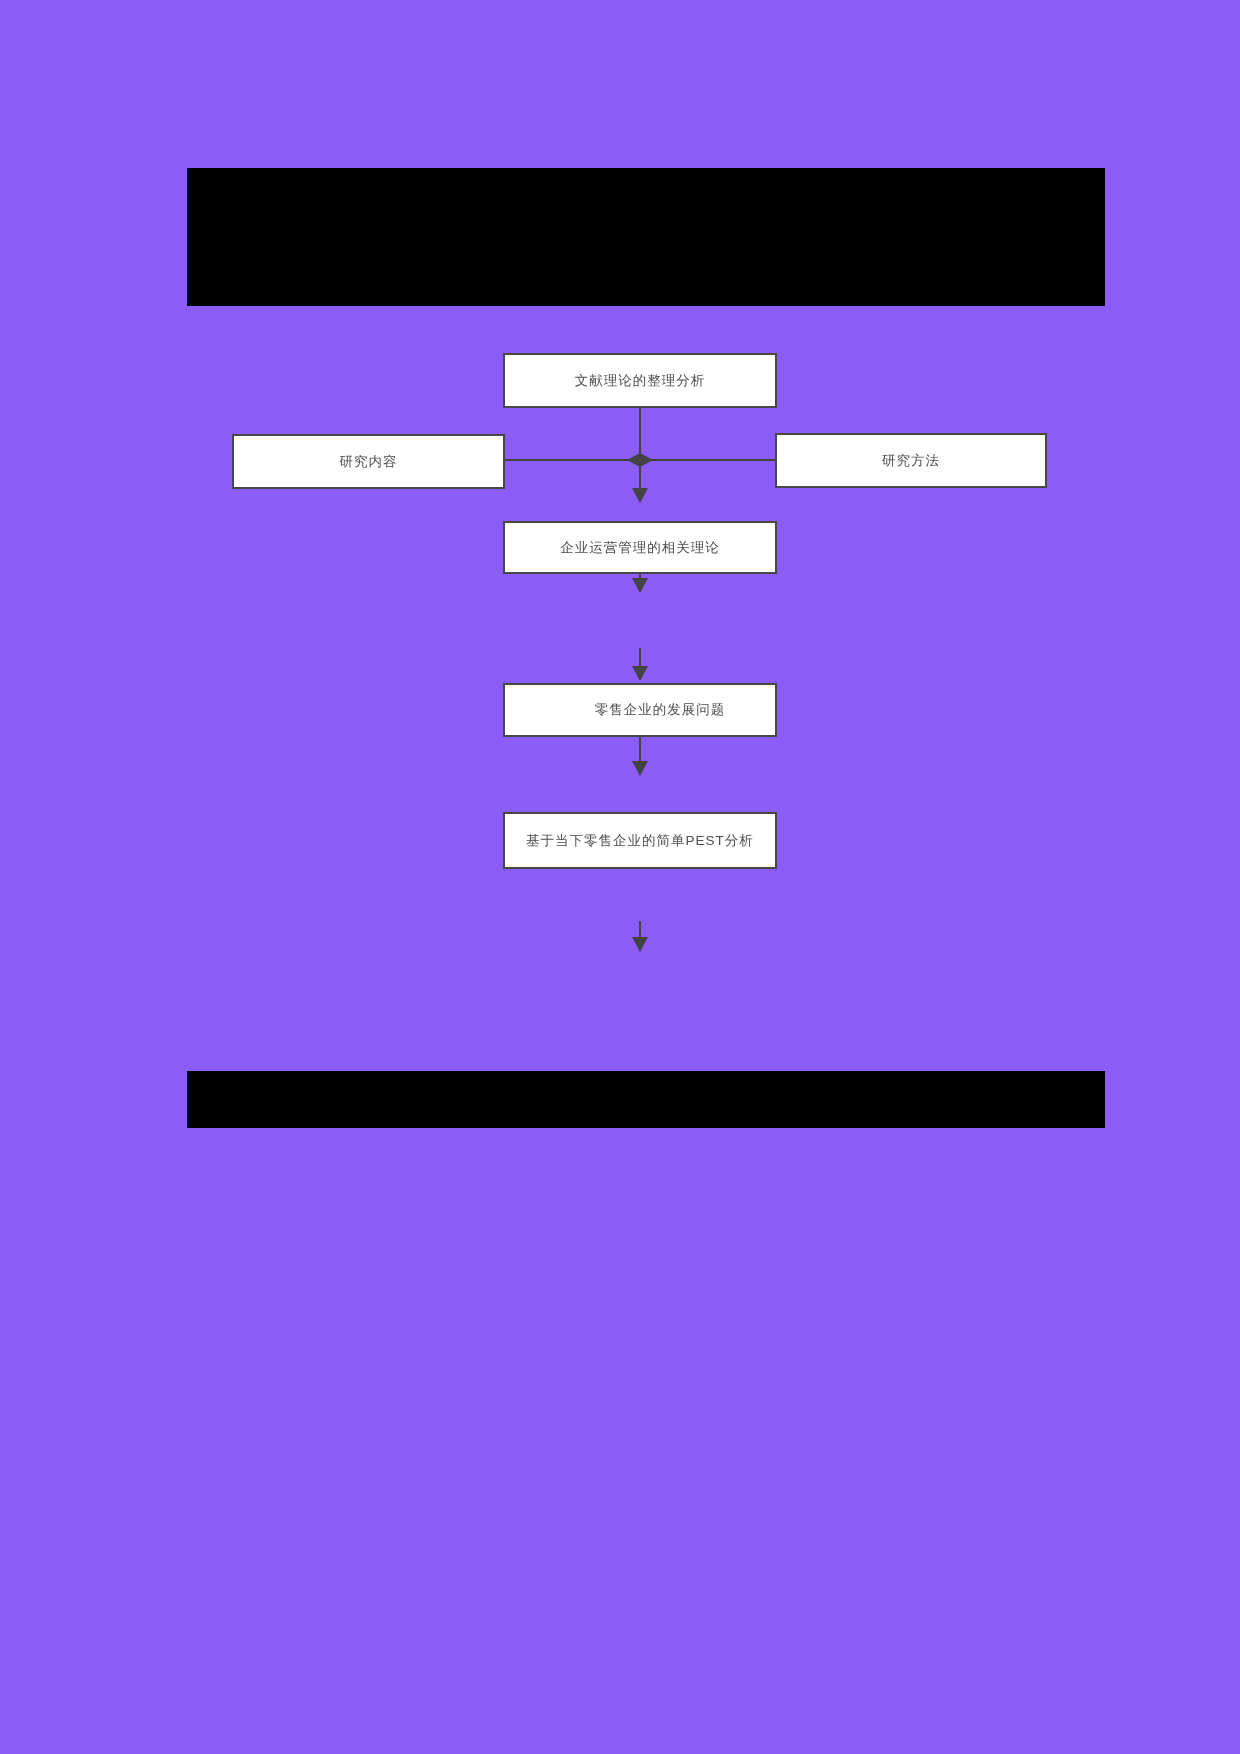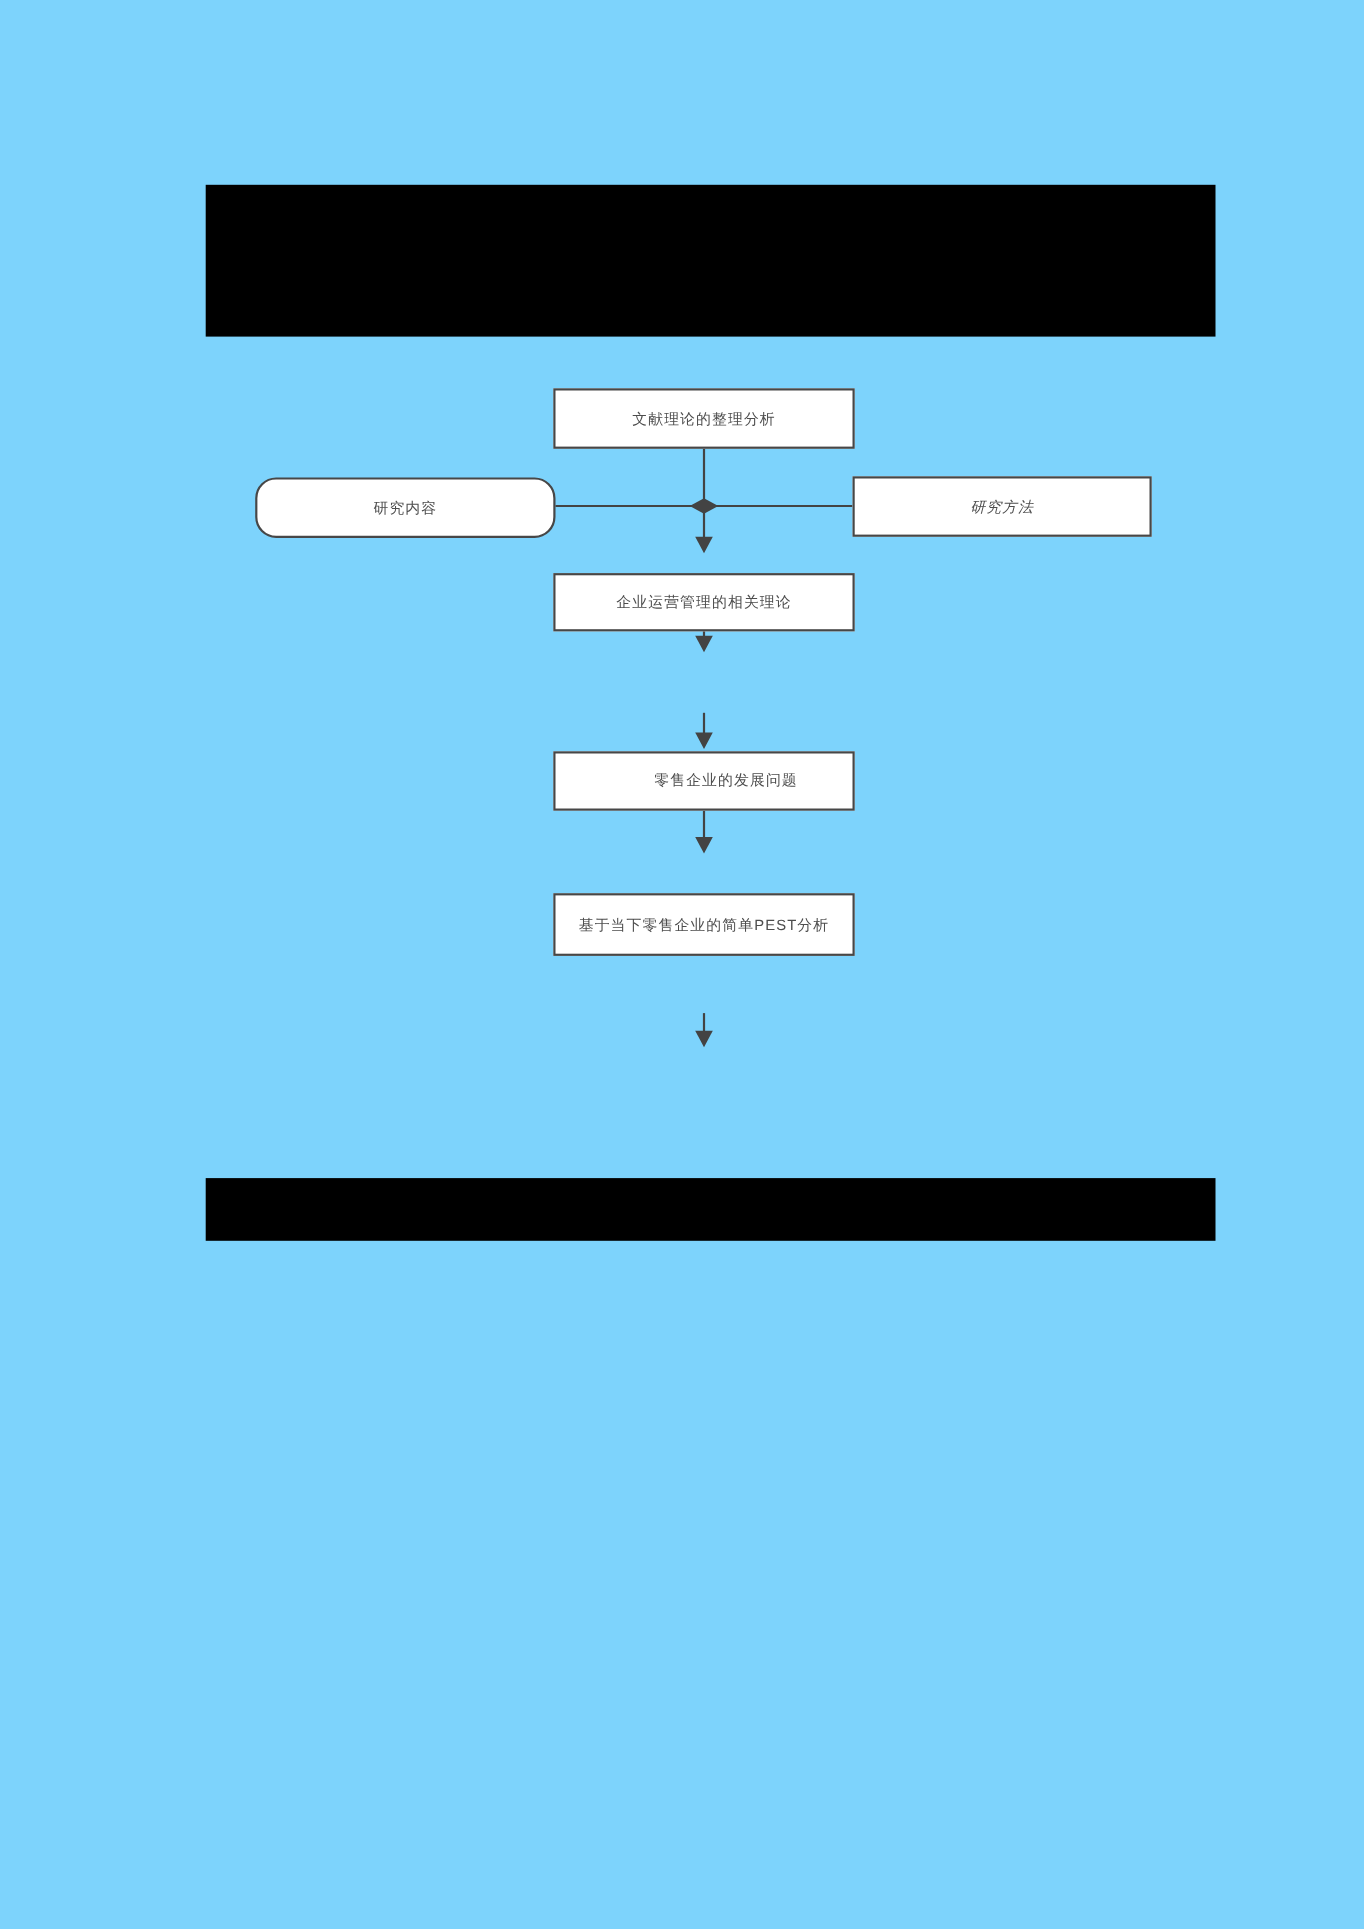--- a/index.html
+++ b/index.html
@@ -4,21 +4,21 @@
 <style>
   html, body {
     margin: 0;
     padding: 0;
     background: #ffffff;
   }
   .page {
     position: relative;
     width: 1240px;
     height: 1754px;
-    background: #7dd3fc;
+    background: #8b5cf6;
     font-family: "Liberation Sans", "DejaVu Sans", sans-serif;
     overflow: hidden;
   }
   .redaction {
     position: absolute;
     left: 187px;
     width: 918px;
     background: #000000;
   }
   .redaction-top { top: 168px; height: 138px; }
@@ -49,22 +49,22 @@
   
   .node-center { left: 503px; width: 274px; }
   .node-top    { top: 353px;  height: 55px; }
   .node-seq-0  { top: 521px;  height: 53px; }
   .node-seq-1  { top: 595px;  height: 53px; }
   .node-seq-2  { top: 683px;  height: 54px; padding-left: 40px; }
   .node-seq-3  { top: 812px;  height: 57px; text-align: center; }
   .node-seq-4  { top: 867px;  height: 54px; }
   .node-seq-5  { top: 954px;  height: 55px; }
   
-  .node-left  { left: 232px; top: 434px; width: 273px; height: 55px; border-radius: 19px; }
-  .node-right { left: 775px; top: 433px; width: 272px; height: 55px; font-style: italic; }
+  .node-left  { left: 232px; top: 434px; width: 273px; height: 55px; }
+  .node-right { left: 775px; top: 433px; width: 272px; height: 55px; }
 </style>
 </head>
 <body>
 
 <div class="page">
 
   <div class="redaction redaction-top"></div>
 
   <svg class="connectors" viewBox="0 0 1240 1754" xmlns="http://www.w3.org/2000/svg">
 

